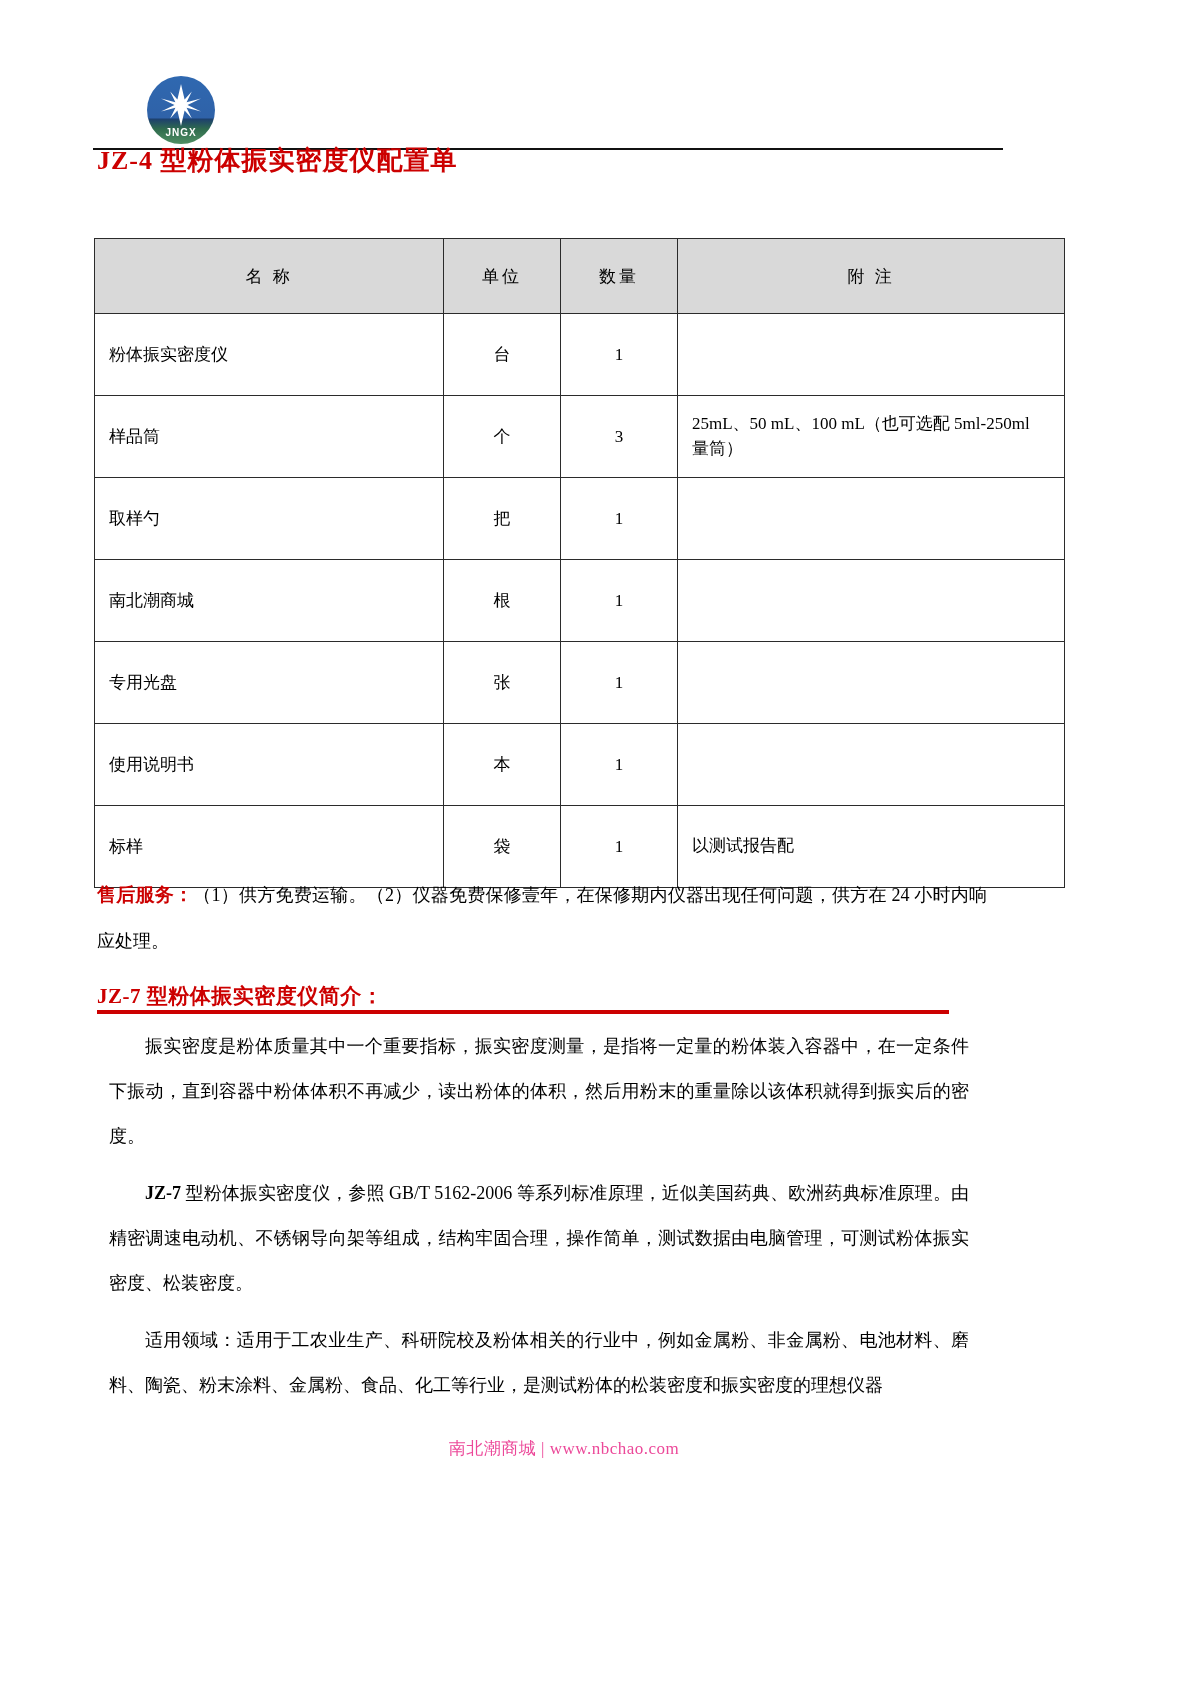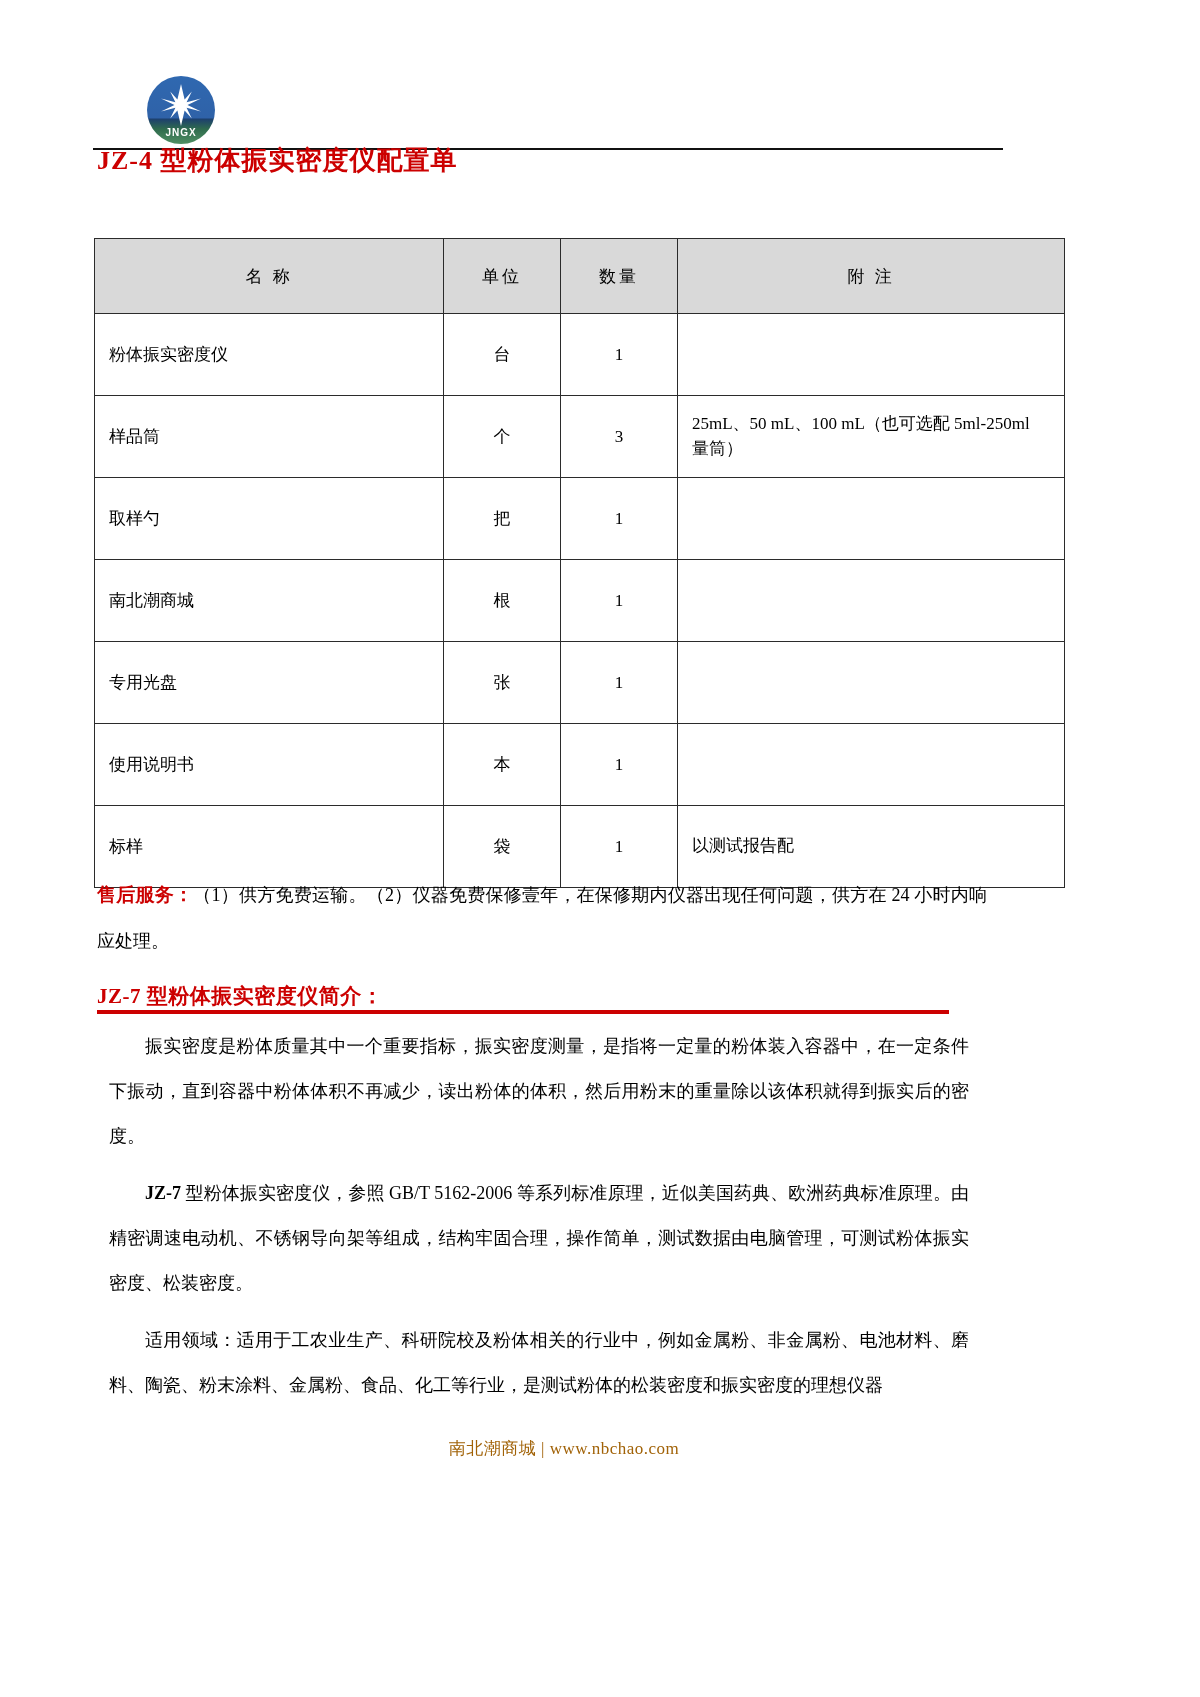--- a/index.html
+++ b/index.html
@@ -169,21 +169,21 @@
   .prose .b { font-weight: bold; }
 
   
   .footer {
     position: absolute;
     left: 0;
     top: 1437px;
     width: 1128px;
     text-align: center;
     font-size: 17px;
-    color: #a16207;
+    color: #ec4899;
     font-family: "Liberation Serif", "DejaVu Serif", serif;
     letter-spacing: 0.5px;
   }
 </style>
 </head>
 <body>
 
 <div class="page">
 
   <div class="header">

